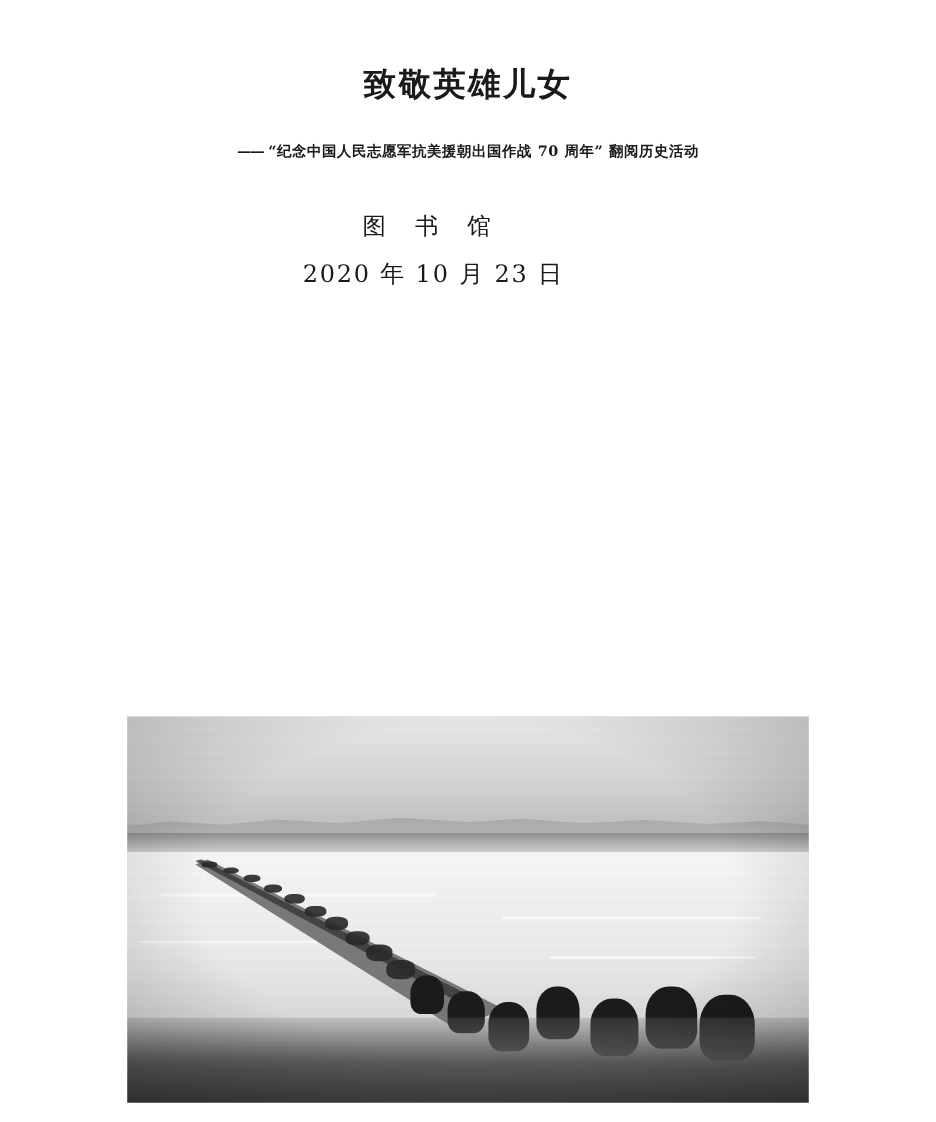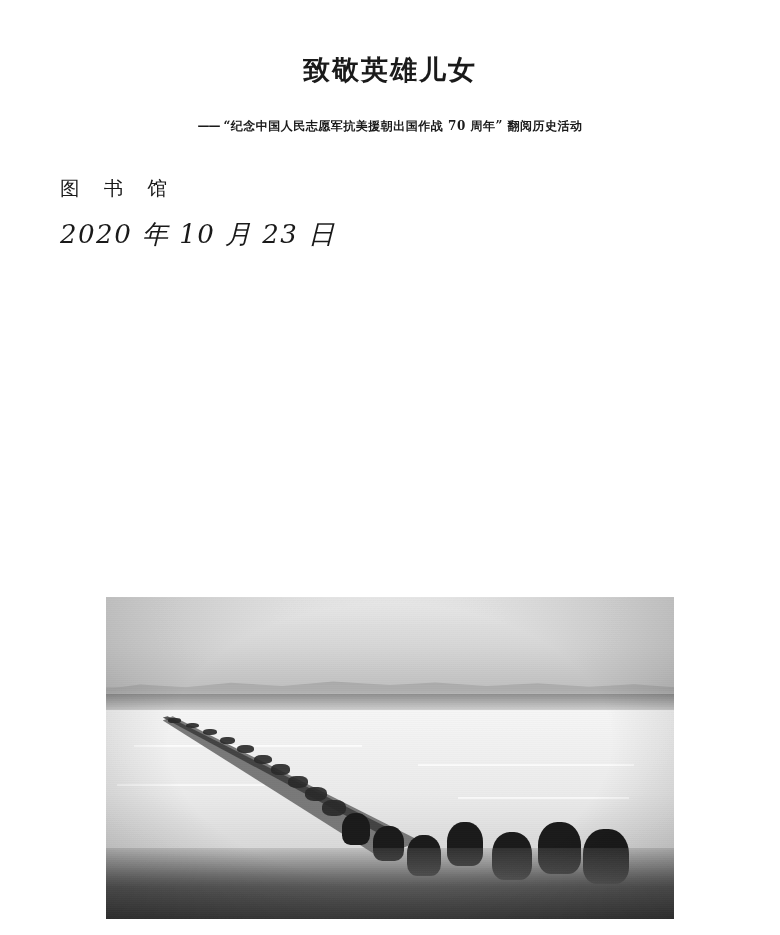--- a/index.html
+++ b/index.html
@@ -49,37 +49,36 @@
     line-height: 1.95;
     text-align: justify;
     text-justify: inter-ideograph;
     text-indent: 2em;
     letter-spacing: 0.5px;
     padding-left: 4px;
     padding-right: 2px;
   }
   .signature-block {
     padding-top: 34px;
-    text-align: left;
+    text-align: center;
     padding-right: 58px;
   }
   .signer {
     font-size: 19.5px;
     letter-spacing: 9px;
     line-height: 2;
     margin: 0;
     padding-right: 2px;
   }
   .sign-date {
-    font-size: 26px;
+    font-size: 20px;
     letter-spacing: 1.5px;
     line-height: 2;
     margin: 0;
     padding-right: 0px;
-    font-style: italic;
   }
   .photo-wrap {
     position: absolute;
     left: 106px;
     top: 597px;
     width: 568px;
     height: 322px;
     overflow: hidden;
     background: #cfcfcf;
   }

